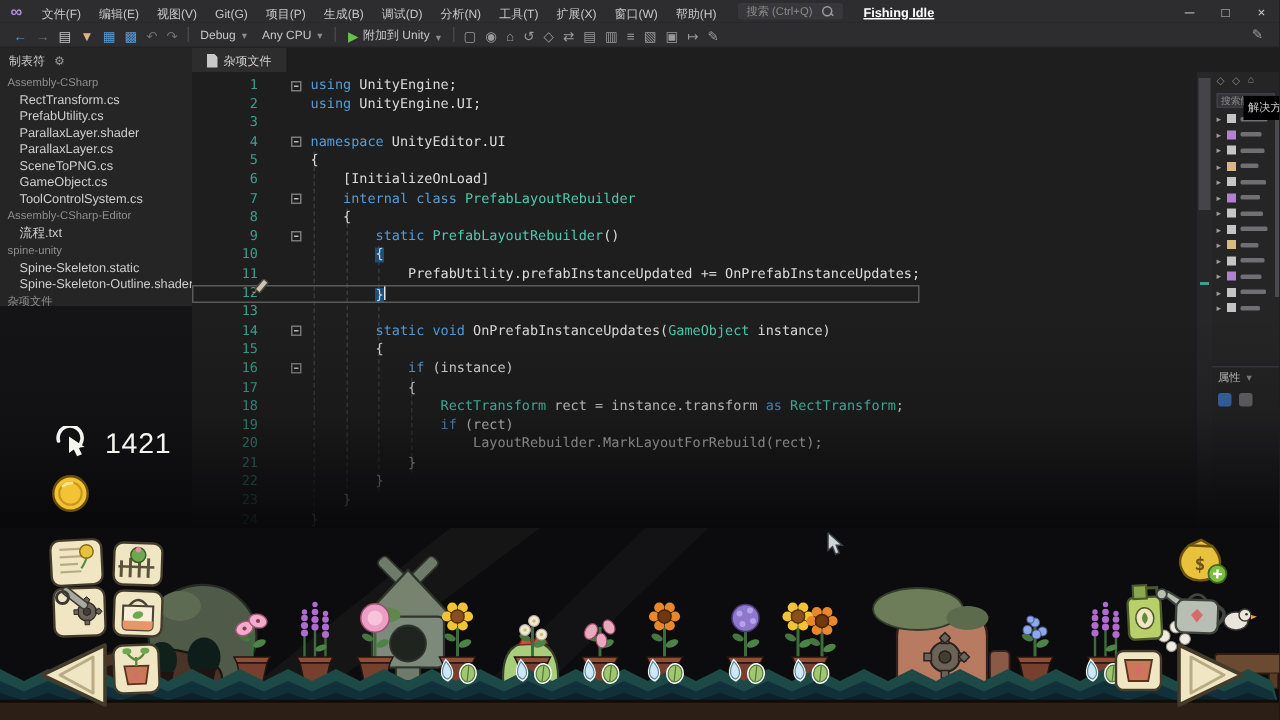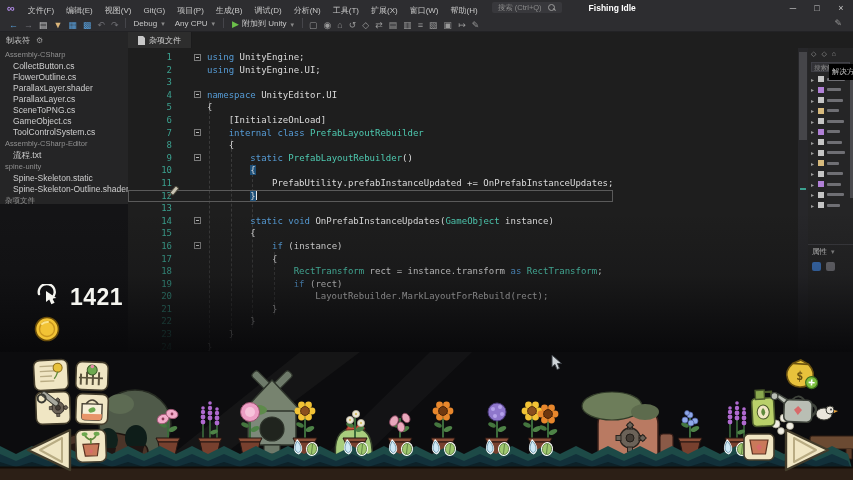--- a/index.html
+++ b/index.html
@@ -12,21 +12,21 @@
     background:#2d2d30; display:flex; align-items:center; z-index:2; }
   #vs-logo { color:#b18be8; font-size:11px; font-weight:bold; padding:0 7px; }
   .menu-item { color:#c8c8c8; font-size:8px; padding:0 6px; white-space:nowrap; }
   #search-box { display:flex; align-items:center; margin-left:8px; background:#38383c;
     border-radius:2px; height:11px; padding:0 6px; color:#8a8a8a; font-size:7.5px; }
   .mag { position:relative; width:8px; height:8px; margin-left:6px; }
   .mag::before { content:""; position:absolute; left:0; top:0; width:5px; height:5px;
     border:1px solid #9a9a9a; border-radius:50%; }
   .mag::after { content:""; position:absolute; left:5px; top:5px; width:3px; height:1px;
     background:#9a9a9a; transform:rotate(45deg); }
-  #app-title { color:#ffffff; font-size:8.5px; font-weight:bold; margin-left:27px; }
+  #app-title { color:#ffffff; font-size:8.5px; font-weight:bold; margin-left:14px;text-decoration:underline; }
   #win-controls { margin-left:auto; display:flex; }
   .win-btn { color:#c8c8c8; font-size:9px; width:24px; text-align:center; }
 
   
   #toolbar { position:absolute; left:0; top:15px; width:853px; height:17px;
     background:#2d2d30; border-bottom:1px solid #222225; display:flex; align-items:center; z-index:2; }
   .tb-ico { font-size:9px; color:#9a9a9a; padding:0 3px; line-height:16px; }
   .tb-sep { width:1px; height:10px; background:#45454a; margin:0 3px; }
   .tb-dd { display:flex; align-items:flex-end; color:#c8c8c8; font-size:8px; padding:0 5px; }
   .tb-dd .car { color:#8a8a8a; font-size:7px; margin-left:4px; }
@@ -99,21 +99,21 @@
     color:#c8c8c8; font-size:7.5px; padding:2px 0 0 4px; display:flex; align-items:center; gap:4px; }
   #rp-bottom { position:absolute; left:4px; top:214px; display:flex; gap:5px; }
   .rp-bico { width:9px; height:9px; border-radius:2px; }
 
   
   #shade { position:absolute; left:0; top:212px; width:853px; height:140px; z-index:3; pointer-events:none;
     background:linear-gradient(180deg, rgba(10,10,12,0) 0%, rgba(10,10,12,0.22) 45%,
       rgba(9,9,11,0.72) 80%, rgba(8,8,10,0.95) 100%); }
   #hud { position:absolute; left:34px; top:284px; z-index:6; color:#f5f5f0; }
   .hud-row { display:flex; align-items:center; height:26px; margin-bottom:6px; }
-  .hud-num { font-size:23px; font-weight:bold; margin-left:10px; letter-spacing:0.5px; }
+  .hud-num { font-size:19px; font-weight:normal; margin-left:10px; letter-spacing:0.5px; }
   #gamestrip { position:absolute; left:0; top:352px; width:853px; height:128px; z-index:5; }
   #mouse-cursor { position:absolute; left:551px; top:355px; z-index:9; }
 </style>
 </head>
 <body>
 
 <div id="app">
 
   <div id="titlebar">
     <span id="vs-logo">∞</span>
@@ -162,22 +162,22 @@
       <span class="doc-ico"></span>
       <span>杂项文件</span>
     </div>
     <div id="rpanel-head">
       <span>解决方案...</span>
     </div>
   </div>
 
   <div id="sidebar">
       <div class="sb-group">Assembly-CSharp</div>
-      <div class="sb-file">CollectButton.cs</div>
-      <div class="sb-file">FlowerOutline.cs</div>
+      <div class="sb-file">RectTransform.cs</div>
+      <div class="sb-file">PrefabUtility.cs</div>
       <div class="sb-file">ParallaxLayer.shader</div>
       <div class="sb-file">ParallaxLayer.cs</div>
       <div class="sb-file">SceneToPNG.cs</div>
       <div class="sb-file">GameObject.cs</div>
       <div class="sb-file">ToolControlSystem.cs</div>
       <div class="sb-group">Assembly-CSharp-Editor</div>
       <div class="sb-file">流程.txt</div>
       <div class="sb-group">spine-unity</div>
       <div class="sb-file">Spine-Skeleton.static</div>
       <div class="sb-file">Spine-Skeleton-Outline.shader</div>

